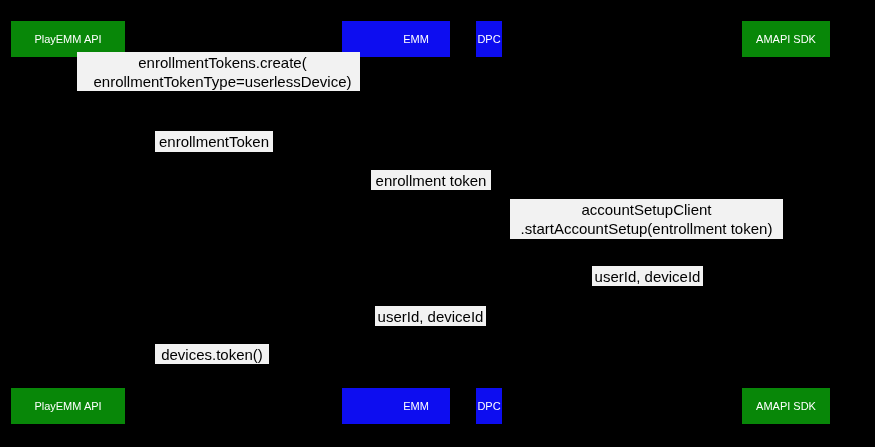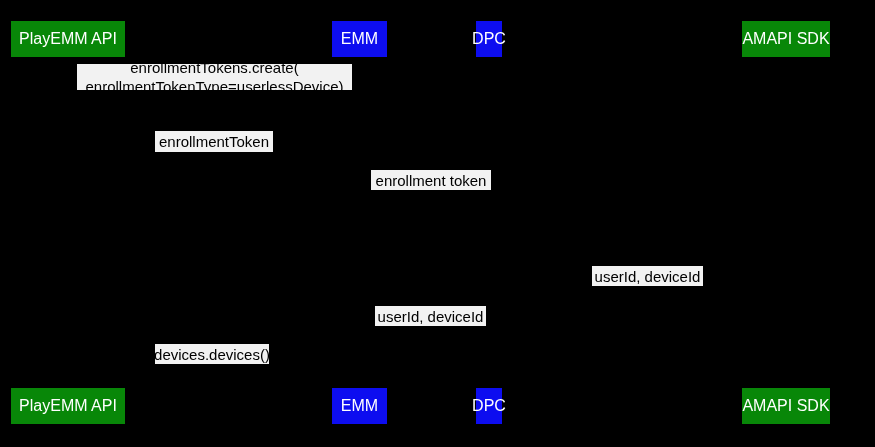--- a/index.html
+++ b/index.html
@@ -15,42 +15,42 @@
     overflow: hidden;
     font-family: "Liberation Sans", "DejaVu Sans", sans-serif;
   }
   .actor {
     position: absolute;
     height: 36px;
     display: flex;
     align-items: center;
     justify-content: center;
     color: #ffffff;
-    font-size: 16px;
+    font-size: 11px;
     white-space: pre;
   }
   .actor.top { top: 21px; }
   .actor.bottom { top: 388px; }
   .actor.playemm { left: 11px;  width: 114px; }
-  .actor.emm     { left: 332px; width: 55px;  }
+  .actor.emm     { left: 342px; width: 68px; padding-left: 40px;  }
   .actor.dpc     { left: 476px; width: 26px;  }
   .actor.amapi   { left: 742px; width: 88px; }
   .msg {
     position: absolute;
     background: #f2f2f2;
     color: #000000;
     font-size: 15px;
     text-align: center;
     white-space: pre;
     display: flex;
     align-items: center;
     justify-content: center;
     line-height: 19px;
   }
-  .msg.m1 { left: 77px;  top: 64px;  width: 275px; height: 26px; }
+  .msg.m1 { left: 77px;  top: 52px;  width: 275px; height: 39px; padding-left: 8px; }
   .msg.m2 { left: 155px; top: 131px; width: 118px; height: 21px; }
   .msg.m3 { left: 371px; top: 170px; width: 120px; height: 20px; }
   .msg.m4 { left: 510px; top: 199px; width: 273px; height: 40px; }
   .msg.m5 { left: 592px; top: 266px; width: 111px; height: 20px; }
   .msg.m6 { left: 375px; top: 306px; width: 111px; height: 20px; }
   .msg.m7 { left: 155px; top: 344px; width: 114px; height: 20px; }
 </style>
 </head>
 <body>
 
@@ -58,22 +58,24 @@
 
   <div class="actor top playemm" style="background-color: rgb(8, 135, 8);">PlayEMM API</div>
   <div class="actor top emm" style="background-color: rgb(13, 13, 240);">EMM</div>
   <div class="actor top dpc" style="background-color: rgb(13, 13, 240);">DPC</div>
   <div class="actor top amapi" style="background-color: rgb(8, 135, 8);">AMAPI SDK</div>
 
   <div class="msg m1">enrollmentTokens.create(
 enrollmentTokenType=userlessDevice)</div>
   <div class="msg m3">enrollment token</div>
   <div class="msg m2">enrollmentToken</div>
+  <div class="msg m4">accountSetupClient
+.startAccountSetup(entrollment token)</div>
   <div class="msg m5">userId, deviceId</div>
   <div class="msg m6">userId, deviceId</div>
-  <div class="msg m7">devices.devices()</div>
+  <div class="msg m7">devices.token()</div>
 
   <div class="actor bottom playemm" style="background-color: rgb(8, 135, 8);">PlayEMM API</div>
   <div class="actor bottom emm" style="background-color: rgb(13, 13, 240);">EMM</div>
   <div class="actor bottom dpc" style="background-color: rgb(13, 13, 240);">DPC</div>
   <div class="actor bottom amapi" style="background-color: rgb(8, 135, 8);">AMAPI SDK</div>
 
 </div>
 
 </body></html>

